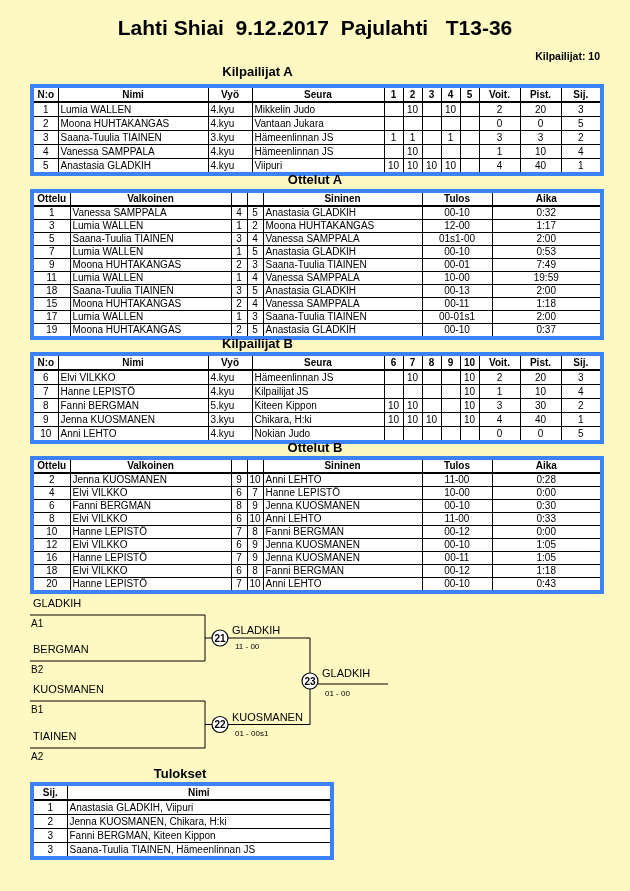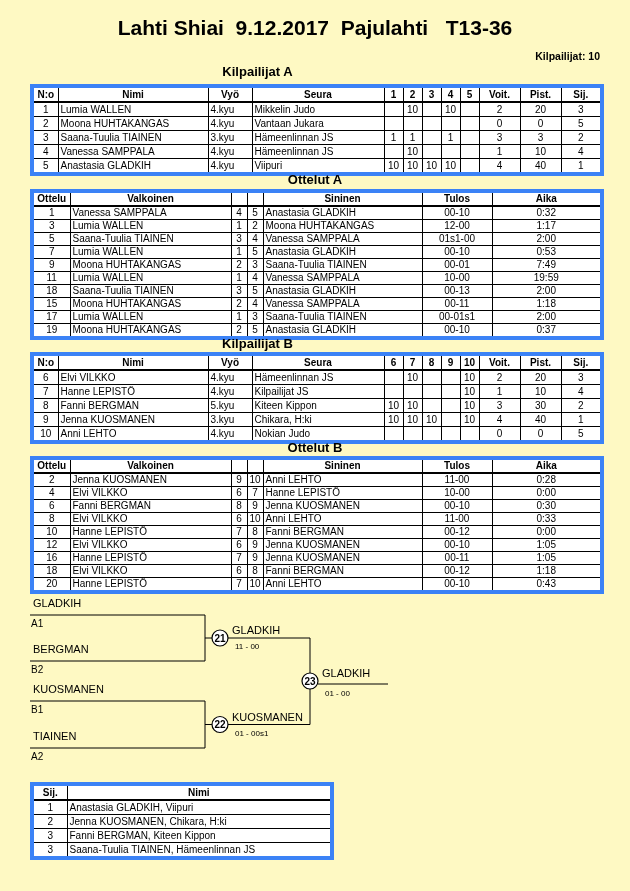--- a/index.html
+++ b/index.html
@@ -542,20 +542,21 @@
     <text class="bn" x="195" y="135">22</text>
     <text class="bt" x="207" y="127.5">KUOSMANEN</text>
     <text class="bsc" x="210" y="142.5">01 - 00s1</text>
 
     <circle cx="285" cy="88" r="8"></circle>
     <text class="bn" x="285" y="91.5">23</text>
     <text class="bt" x="297" y="84">GLADKIH</text>
     <text class="bsc" x="300" y="103">01 - 00</text>
   </svg>
 
+  <div class="sec" id="sec-tu">Tulokset</div>
   <table class="tbl rh13" id="tbl-tu">
     <colgroup>
       <col style="width:35px">
         <col style="width:265px">
     </colgroup>
     <thead>
       <tr>
 
       <th>Sij.</th>
           <th>Nimi</th>

